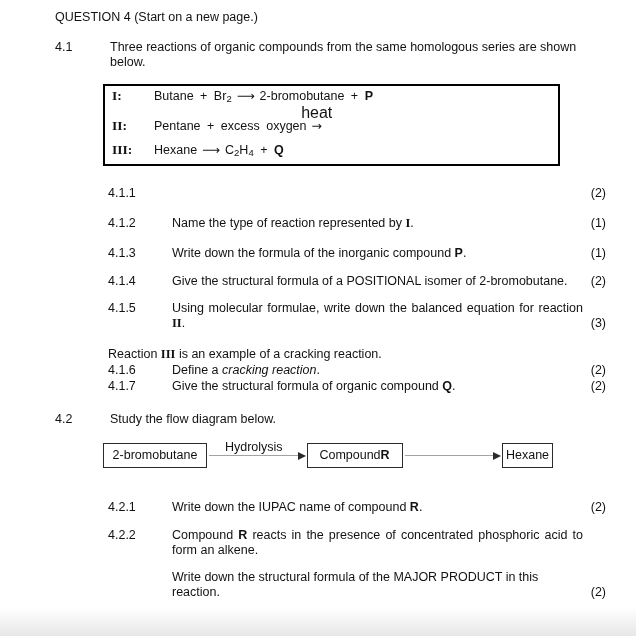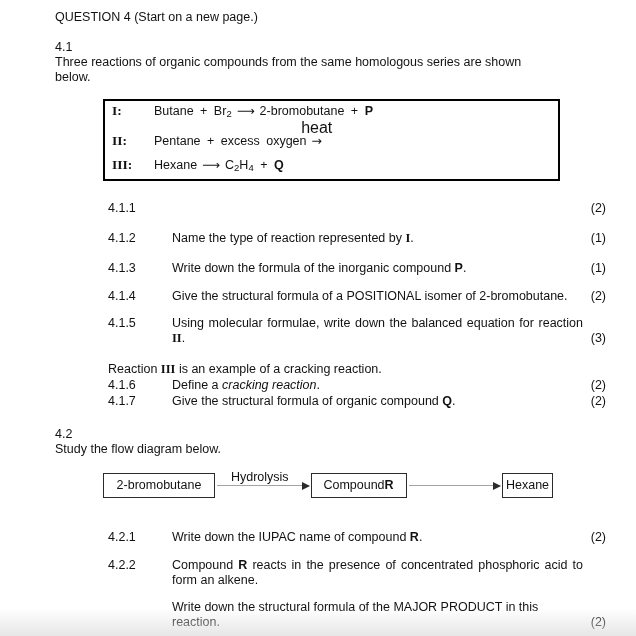--- a/index.html
+++ b/index.html
@@ -5,21 +5,21 @@
   html,body { margin:0; padding:0; background:#fff; }
   .page {
     position:relative; width:636px; height:636px; overflow:hidden;
     background:#ffffff; color:#121212;
     font-family:"Liberation Sans", sans-serif;
     font-size:12.5px; line-height:15px;
   }
   .qtitle { font-weight:normal; margin:10px 0 0 55px; }
 
   
-  .row-l1 { display:flex; margin-left:55px;flex-direction:column; }
+  .row-l1 { display:flex; margin-left:55px; }
   .row-l1 .num { width:55px; flex:none; }
   .row-l1 .body { width:478px; }
 
   
   .rx-box {
     box-sizing:border-box; margin:14px 0 0 103px; width:457px;
     border:2px solid #000; padding:3px 6px 4px 7px; line-height:14px;
   }
   .rx-row { display:flex; }
   .rx-row.r2 { margin-top:13px; }
@@ -48,21 +48,21 @@
   .mt20 { margin-top:20px; } .mt15 { margin-top:15px; } .mt13 { margin-top:13px; }
   .mt12 { margin-top:12px; } .mt14 { margin-top:1px; } .mt18 { margin-top:18px; } .mt32 { margin-top:32px; }
 
   
   .flow { display:flex; align-items:center; margin:16px 0 0 103px; width:450px; }
   .fbox {
     box-sizing:border-box; border:1.5px solid #2b2b2b; height:25px;
     display:flex; align-items:center; justify-content:center; flex:none;
     white-space:nowrap; padding:0 6px;
   }
-  .fbox.b1 { width:112px; }
+  .fbox.b1 { width:104px; }
   .fbox.b2 { width:96px; }
   .fbox.b3 { width:51px; }
   .flow-arrow { position:relative; flex:1; height:1.5px; background:#a3a3a3; margin:0 2px; }
   .flow-arrow::after {
     content:""; position:absolute; right:-1px; top:50%; transform:translateY(-50%);
     width:0; height:0; border-left:8px solid #2b2b2b;
     border-top:4px solid transparent; border-bottom:4px solid transparent;
   }
   .flow-arrow .alabel {
     position:absolute; bottom:2px; left:0; right:6px; text-align:center; line-height:14px;

